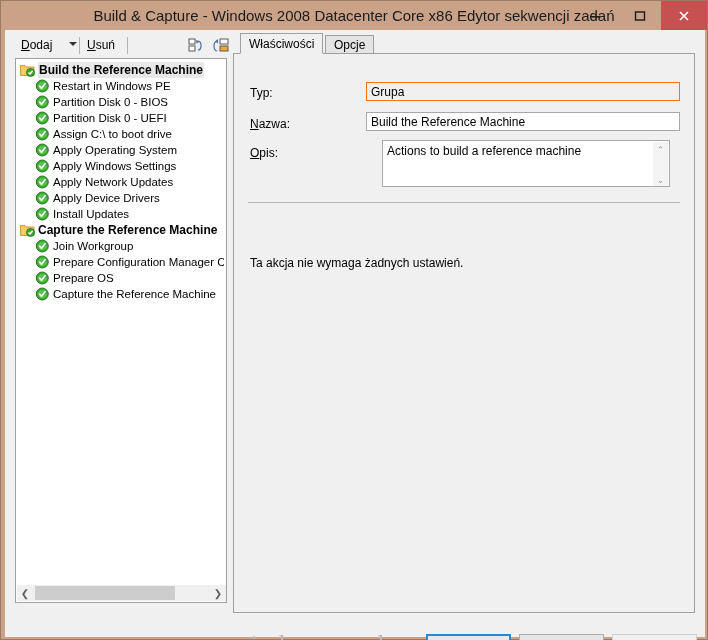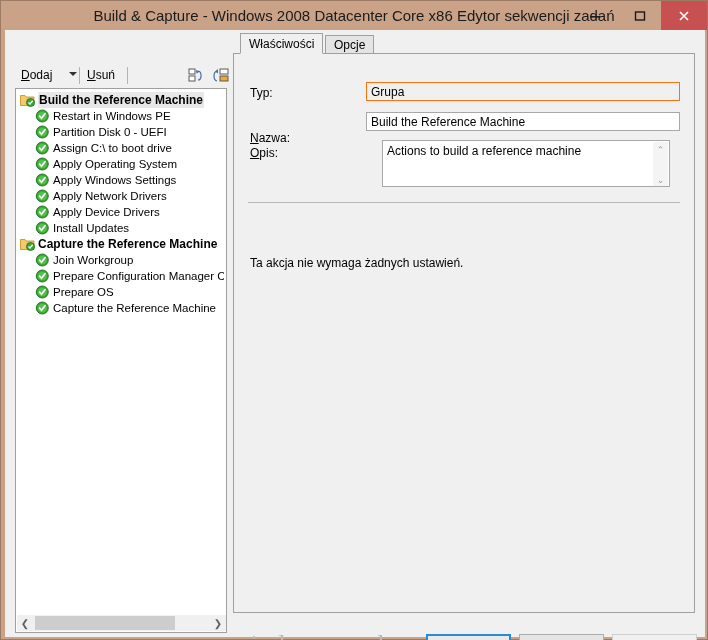--- a/index.html
+++ b/index.html
@@ -62,21 +62,21 @@
     left: 4px; top: 29px;
     width: 700px; height: 607px;
     background: #f0f0f0;
     box-sizing: border-box;
   }
 
   
   #left-pane {
     position: absolute;
     left: 10px; top: 3px;
-    width: 212px; height: 570px; margin-top: 30px;
+    width: 212px; height: 570px;
   }
   #toolbar {
     position: absolute;
     left: 0; top: 0;
     width: 212px; height: 25px;
   }
   .tb-item {
     position: absolute;
     top: 3px;
     height: 19px;
@@ -226,21 +226,21 @@
     box-sizing: border-box;
   }
 
   .field-label {
     position: absolute;
     font-size: 12px;
     color: #000;
     white-space: nowrap;
   }
   #lbl-typ { left: 16px; top: 32px; }
-  #lbl-nazwa { left: 16px; top: 63px; margin-top: 14px; }
+  #lbl-nazwa { left: 16px; top: 63px; }
   #lbl-opis { left: 16px; top: 92px; }
   .accel { text-decoration: underline; }
 
   .field-box {
     position: absolute;
     box-sizing: border-box;
     border: 1px solid #f97316;
     font-size: 12px;
     color: #000;
     padding: 2px 4px;
@@ -416,20 +416,28 @@
                   <path d="M4.6 7.1 L6.5 9.2 L10.2 4.6" stroke="#ffffff" stroke-width="1.6" fill="none" stroke-linecap="round"></path>
                 </svg></span>
               <span class="lbl">Restart in Windows PE</span>
             </div>
             <div class="tree-row child">
               <span class="ico"><svg viewBox="0 0 15 14">
                   <circle cx="7.3" cy="7" r="6" fill="#3aa832" stroke="#1f6e1a" stroke-width="0.9"></circle>
                   <circle cx="7.3" cy="7" r="4.3" fill="#52c248"></circle>
                   <path d="M4.6 7.1 L6.5 9.2 L10.2 4.6" stroke="#ffffff" stroke-width="1.6" fill="none" stroke-linecap="round"></path>
                 </svg></span>
+              <span class="lbl">Partition Disk 0 - BIOS</span>
+            </div>
+            <div class="tree-row child">
+              <span class="ico"><svg viewBox="0 0 15 14">
+                  <circle cx="7.3" cy="7" r="6" fill="#3aa832" stroke="#1f6e1a" stroke-width="0.9"></circle>
+                  <circle cx="7.3" cy="7" r="4.3" fill="#52c248"></circle>
+                  <path d="M4.6 7.1 L6.5 9.2 L10.2 4.6" stroke="#ffffff" stroke-width="1.6" fill="none" stroke-linecap="round"></path>
+                </svg></span>
               <span class="lbl">Partition Disk 0 - UEFI</span>
             </div>
             <div class="tree-row child">
               <span class="ico"><svg viewBox="0 0 15 14">
                   <circle cx="7.3" cy="7" r="6" fill="#3aa832" stroke="#1f6e1a" stroke-width="0.9"></circle>
                   <circle cx="7.3" cy="7" r="4.3" fill="#52c248"></circle>
                   <path d="M4.6 7.1 L6.5 9.2 L10.2 4.6" stroke="#ffffff" stroke-width="1.6" fill="none" stroke-linecap="round"></path>
                 </svg></span>
               <span class="lbl">Assign C:\ to boot drive</span>
             </div>
@@ -448,21 +456,21 @@
                   <path d="M4.6 7.1 L6.5 9.2 L10.2 4.6" stroke="#ffffff" stroke-width="1.6" fill="none" stroke-linecap="round"></path>
                 </svg></span>
               <span class="lbl">Apply Windows Settings</span>
             </div>
             <div class="tree-row child">
               <span class="ico"><svg viewBox="0 0 15 14">
                   <circle cx="7.3" cy="7" r="6" fill="#3aa832" stroke="#1f6e1a" stroke-width="0.9"></circle>
                   <circle cx="7.3" cy="7" r="4.3" fill="#52c248"></circle>
                   <path d="M4.6 7.1 L6.5 9.2 L10.2 4.6" stroke="#ffffff" stroke-width="1.6" fill="none" stroke-linecap="round"></path>
                 </svg></span>
-              <span class="lbl">Apply Network Drivers</span>
+              <span class="lbl">Apply Network Updates</span>
             </div>
             <div class="tree-row child">
               <span class="ico"><svg viewBox="0 0 15 14">
                   <circle cx="7.3" cy="7" r="6" fill="#3aa832" stroke="#1f6e1a" stroke-width="0.9"></circle>
                   <circle cx="7.3" cy="7" r="4.3" fill="#52c248"></circle>
                   <path d="M4.6 7.1 L6.5 9.2 L10.2 4.6" stroke="#ffffff" stroke-width="1.6" fill="none" stroke-linecap="round"></path>
                 </svg></span>
               <span class="lbl">Apply Device Drivers</span>
             </div>
             <div class="tree-row child">

